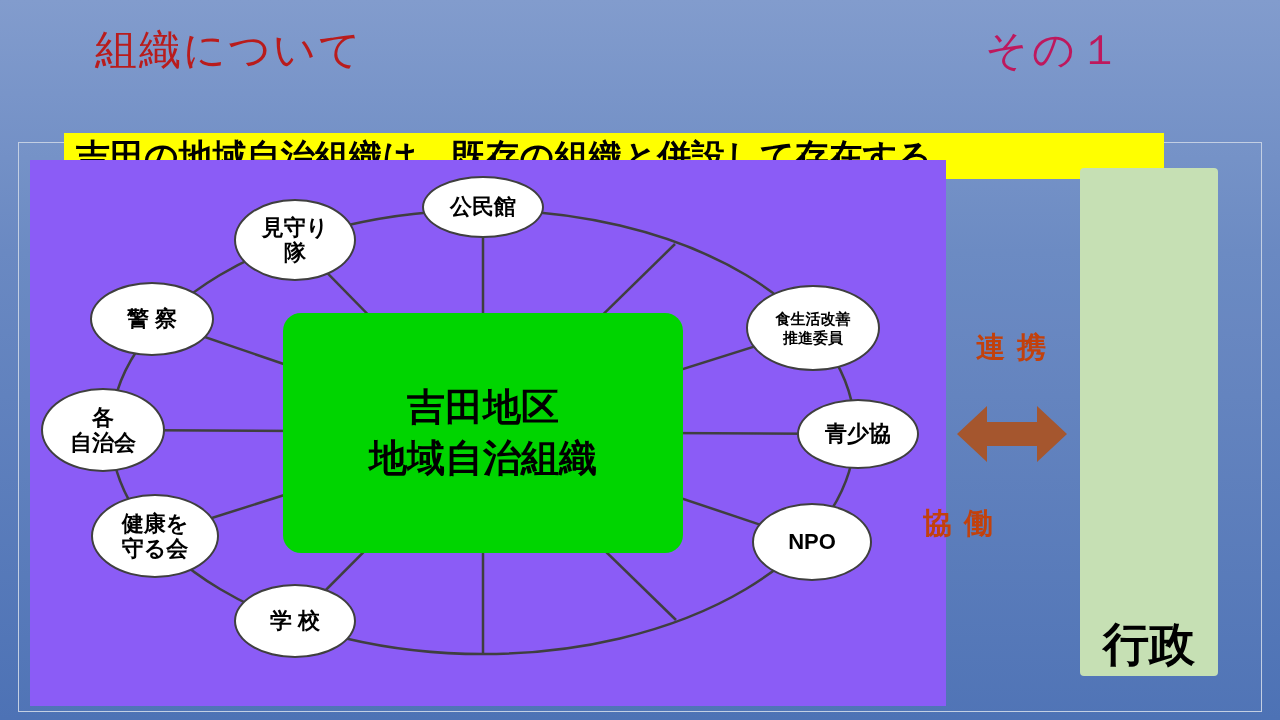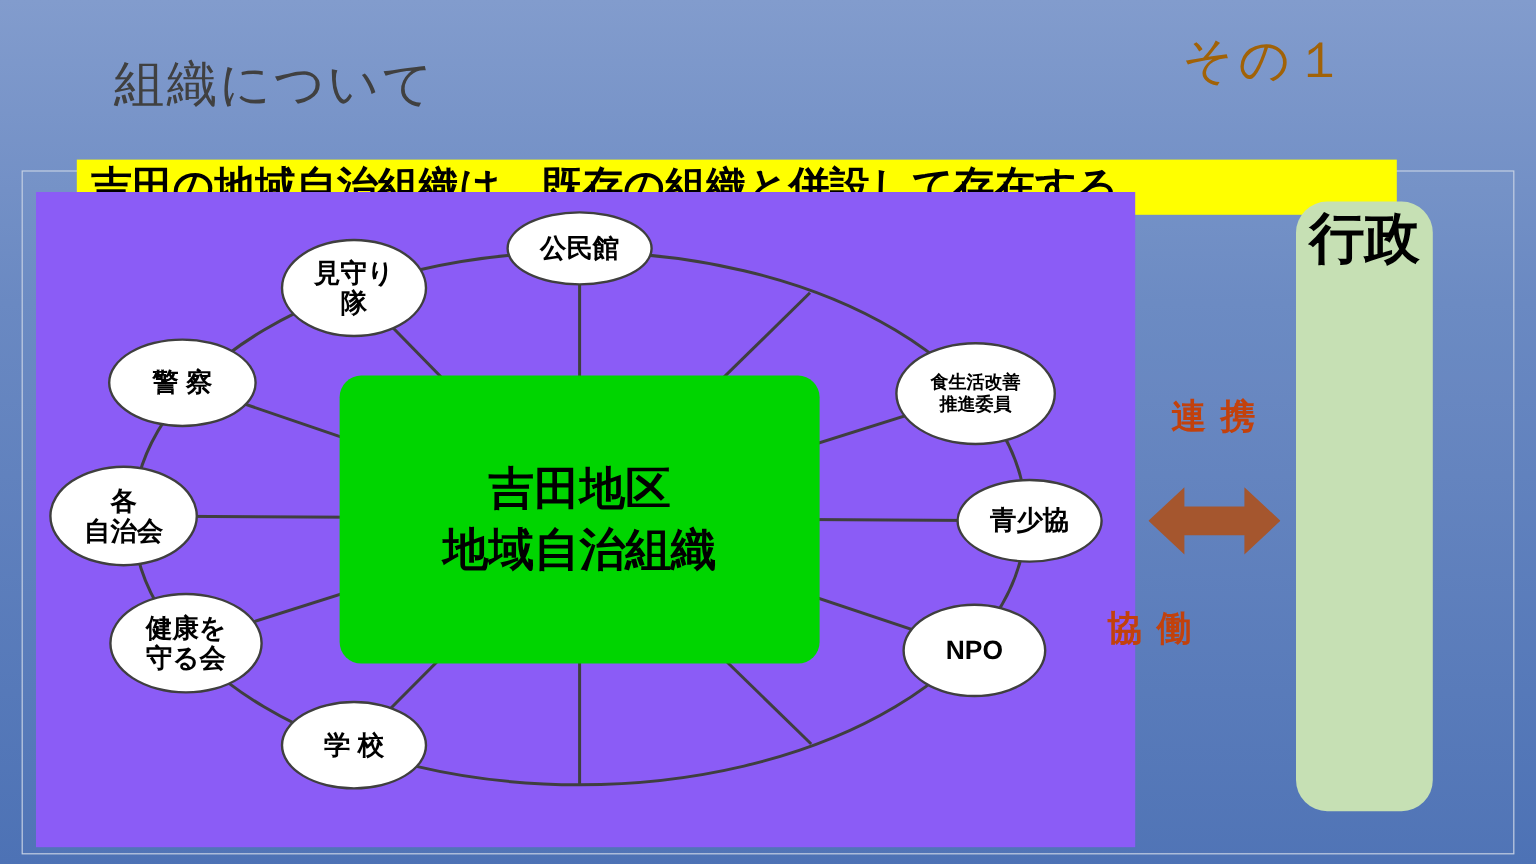--- a/index.html
+++ b/index.html
@@ -7,25 +7,25 @@
   body {
     position: relative;
     font-family: "Liberation Sans", "DejaVu Sans", sans-serif;
     background: linear-gradient(to bottom, #829ccd 0%, #6a89c2 35%, #4d72b5 100%);
     color: #000;
   }
 
   
   .slide-title {
     position: absolute; left: 95px; top: 22px;
-    font-size: 42px; color: #404040; letter-spacing: 2px; margin-top: 20px;
+    font-size: 42px; color: #b91c1c; letter-spacing: 2px;
   }
   .slide-part {
     position: absolute; left: 985px; top: 22px;
-    font-size: 42px; color: #a16207; letter-spacing: 4px;
+    font-size: 42px; color: #be185d; letter-spacing: 4px;
   }
 
   
   .content-frame {
     position: absolute; left: 18px; top: 142px; width: 1244px; height: 570px;
     border: 1px solid #c3cfe3;
     background: rgba(255,255,255,0.02);
   }
 
   
@@ -71,24 +71,24 @@
   .link-label {
     position: absolute; width: 110px; text-align: center;
     font-size: 29px; font-weight: bold; color: #c2410c;
     letter-spacing: 2px;
   }
   .link-label.top { left: 957px; top: 328px; }
   .link-label.bottom { left: 904px; top: 504px; }
   .two-way-arrow { position: absolute; left: 957px; top: 398px; }
 
   .gov-box {
-    position: absolute; left: 1080px; top: 168px; width: 114px; height: 508px;
+    position: absolute; left: 1080px; top: 168px; width: 138px; height: 508px;
     background: #c6e0b4;
-    border-radius: 26px;
-    display: flex; align-items: flex-start; justify-content: center;
+    border-radius: 4px;
+    display: flex; align-items: flex-end; justify-content: center;
     font-size: 46px; font-weight: bold;
   }
 </style>
 </head>
 <body>
 
 <div class="slide-title">組織について</div>
 <div class="slide-part">その１</div>
 
 <div class="content-frame"></div>

